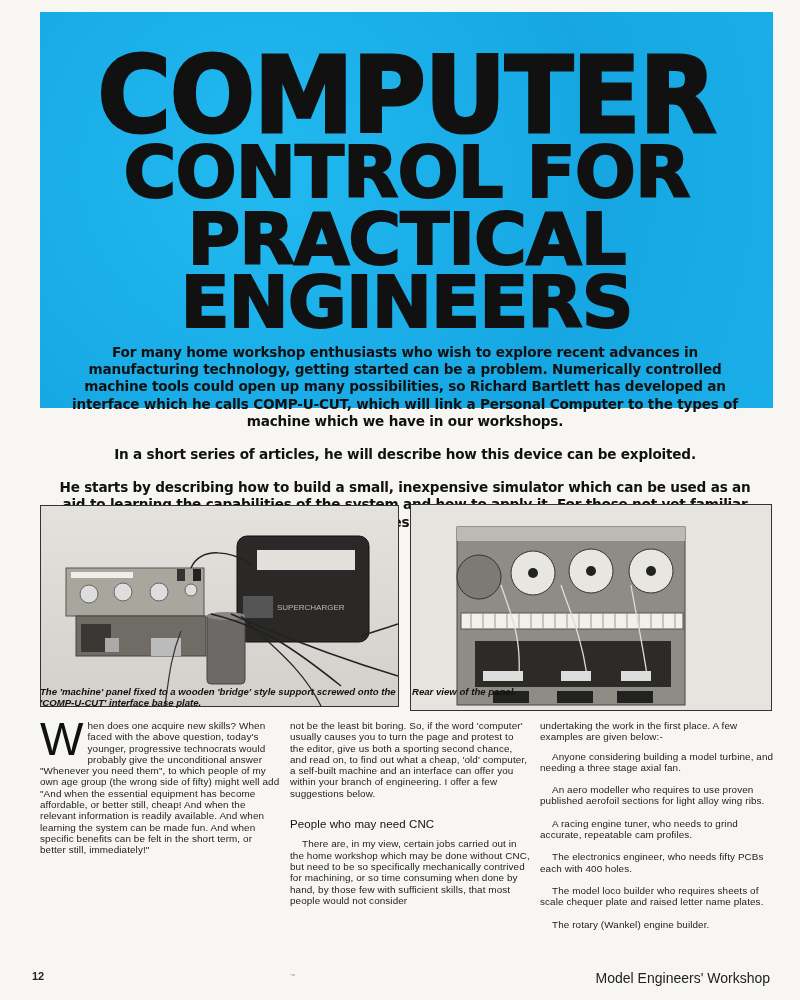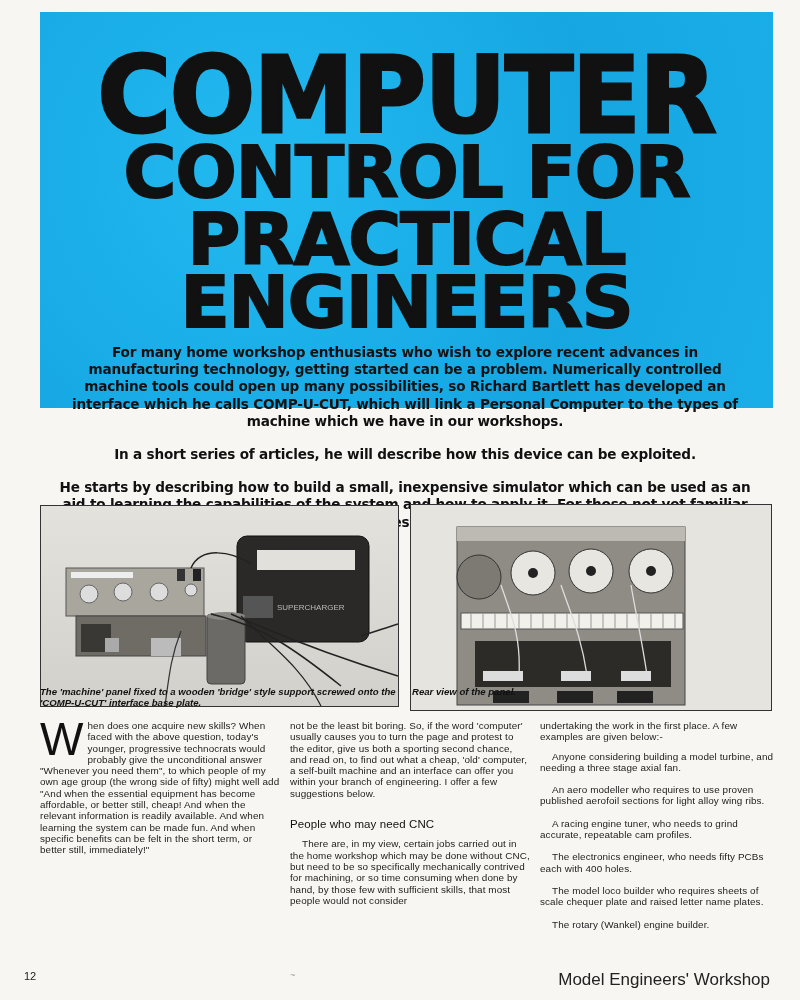--- a/index.html
+++ b/index.html
@@ -70,22 +70,22 @@
   .col3 { left: 540px; }
   .col3 p { margin-bottom: 11px; }
   .col3 p.tight { margin-bottom: 8px; }
   .dropcap {
     float: left; font-size: 46px; line-height: 36px; font-weight: normal;
     margin: 1px 4px 0 0; color: #111; font-family: "Liberation Sans", sans-serif;
   }
   .subhead {
     font-weight: normal; font-size: 11.5px; margin: 20px 0 8px 0; color: #111;
   }
-  .footer-page { position: absolute; left: 24px; top: 970px; font-size: 11px; color: #222; }
-  .footer-pub { position: absolute; right: 30px; top: 970px; font-size: 17px; color: #222; }
+  .footer-page { position: absolute; left: 32px; top: 970px; font-size: 11px; color: #222; font-weight: bold; }
+  .footer-pub { position: absolute; right: 30px; top: 970px; font-size: 14px; color: #222; }
   .footer-mark { position: absolute; left: 290px; top: 970px; font-size: 9px; color: #999; }
 </style>
 </head>
 <body>
 
 <div class="banner">
   <div class="line l1">COMPUTER</div>
   <div class="line l3">PRACTICAL</div>
   <div class="line l2">CONTROL FOR</div>
   <div class="line l4">ENGINEERS</div>

